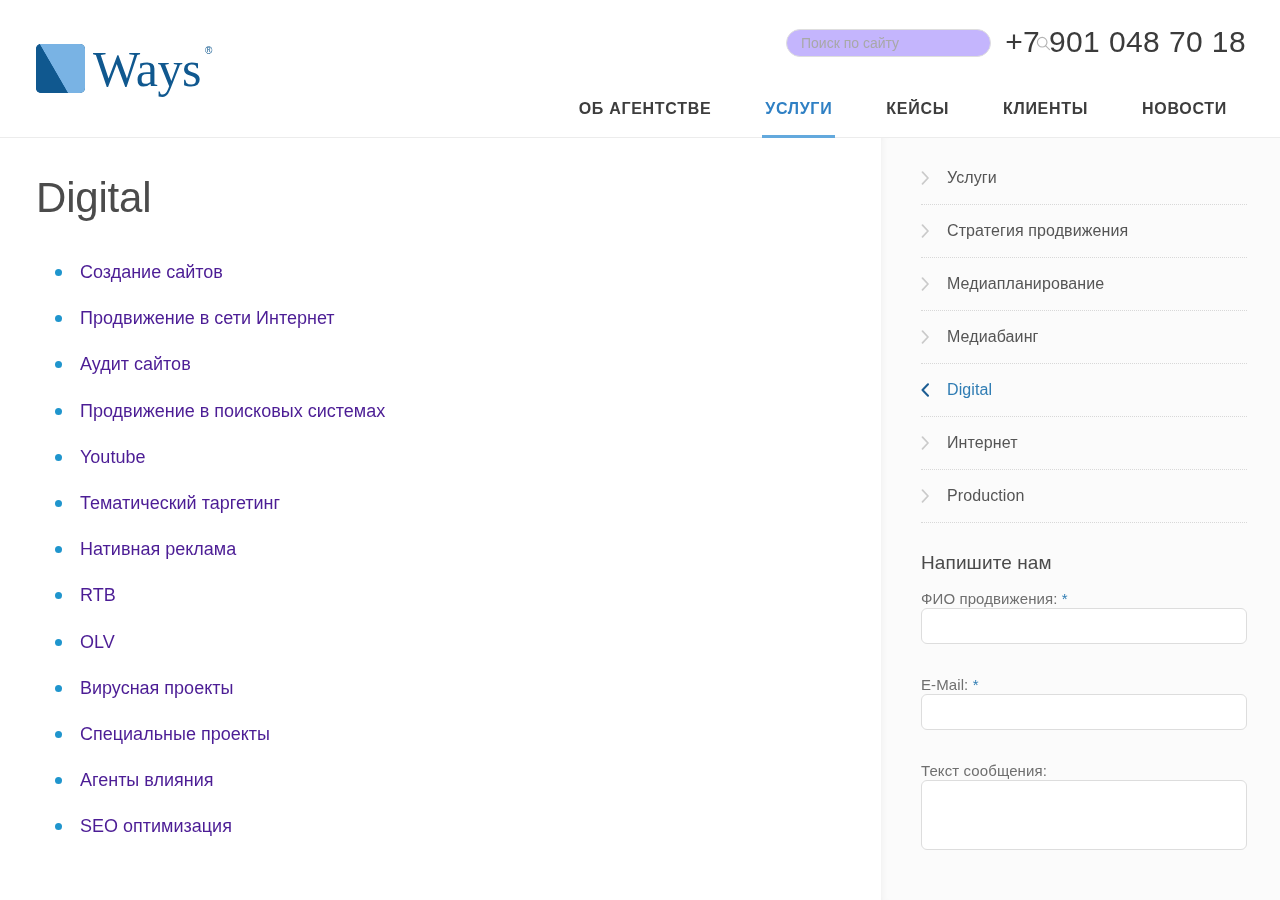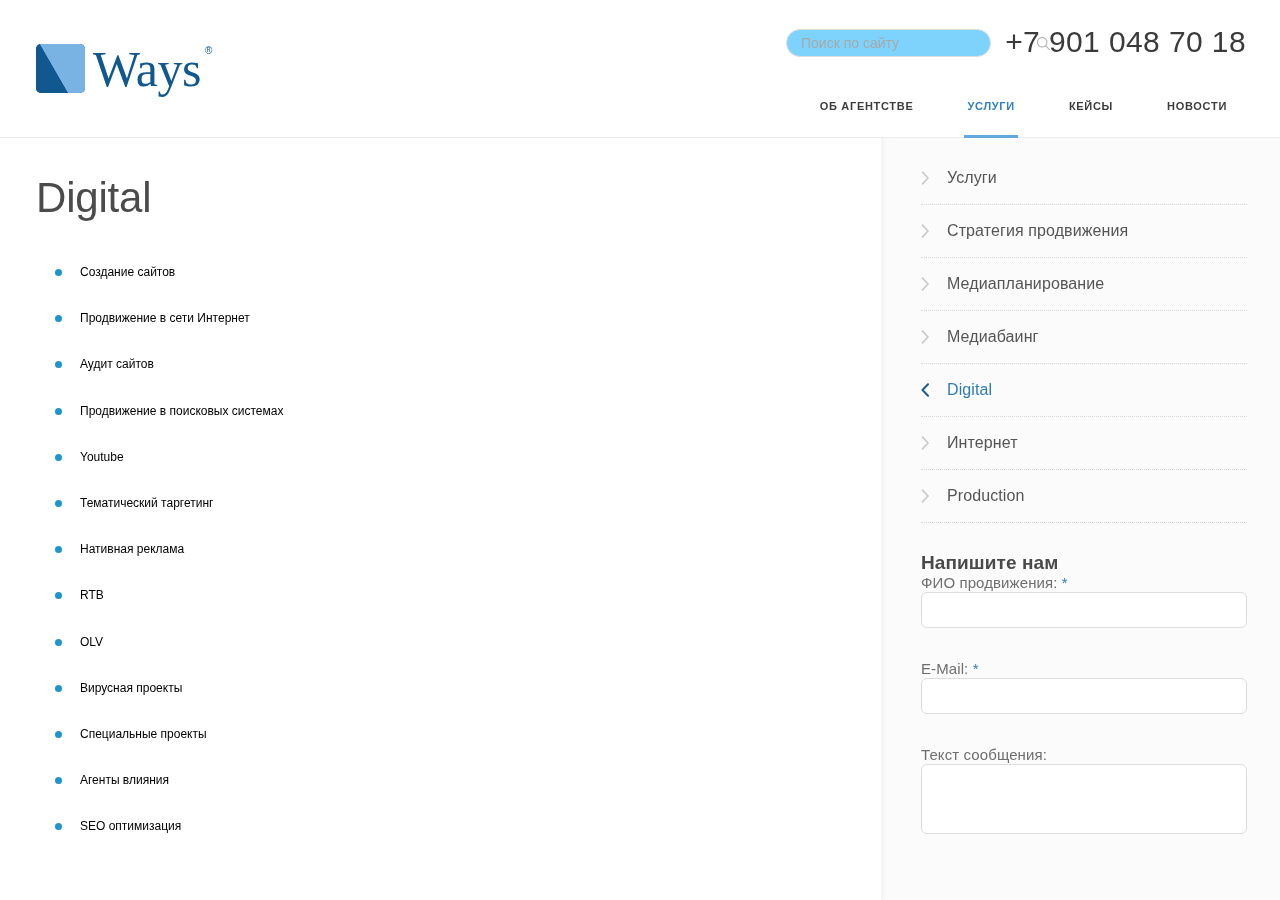--- a/index.html
+++ b/index.html
@@ -83,21 +83,21 @@
 
   
   .search-box {
     position: absolute;
     left: 786px;
     top: 29px;
     width: 205px;
     height: 28px;
     border: 1px solid #dedede;
     border-radius: 14px;
-    background: #7dd3fc;
+    background: #c4b5fd;
     display: flex;
     align-items: center;
     gap: 48px;
   }
   .search-input {
     flex: 1;
     border: none;
     outline: none;
     background: transparent;
     padding: 0 6px 0 14px;
@@ -139,21 +139,21 @@
     display: flex;
     justify-content: flex-end;
     align-items: stretch;
     padding-right: 26px;
   }
   .nav-item {
     position: relative;
     display: flex;
     align-items: flex-start;
     padding: 7px 27px 0 27px;
-    font-size: 11px;
+    font-size: 16px;
     letter-spacing: 0.7px;
     font-weight: 700;
     color: #3d3d3d;
     text-decoration: none;
     text-transform: uppercase;
     white-space: nowrap;
     cursor: pointer;
   }
   .nav-item.active { color: #2f80c4; }
   .nav-item.active::after {
@@ -191,23 +191,23 @@
   }
 
   .service-list {
     list-style: none;
     margin-top: 37px;
   }
   .service-list li {
     position: relative;
     padding-left: 44px;
     margin-bottom: 26.2px;
-    font-size: 12px;
+    font-size: 18px;
     line-height: 20px;
-    color: #000000;
+    color: #4c1d95;
     font-weight: 400;
   }
   .service-list li::before {
     content: "";
     position: absolute;
     left: 19px;
     top: 7px;
     width: 7px;
     height: 7px;
     border-radius: 50%;
@@ -252,21 +252,22 @@
     letter-spacing: 0.1px;
   }
   .side-item.active .side-chevron { color: #1c5d93; }
   .side-item.active .side-label { color: #2f7cb3; }
 
   
   .form-block { padding-top: 29px; }
   .form-title {
     font-size: 19px;
     color: #4a4a4a;
-    font-weight: 700;
+    font-weight: 400;
+    margin-bottom: 16px;
     letter-spacing: 0.1px;
   }
   .field-label {
     font-size: 15px;
     color: #6f6f6f;
     margin-bottom: 9px;
     letter-spacing: 0.1px;
   }
   .req { color: #2f7cb3; }
   .field-input {
@@ -321,20 +322,21 @@
         </svg>
       </span>
     </div>
 
     <a class="phone" href="#">+7 901 048 70 18</a>
 
     <nav class="nav">
       <a class="nav-item" href="#">ОБ АГЕНТСТВЕ</a>
       <a class="nav-item active" href="#">УСЛУГИ</a>
       <a class="nav-item" href="#">КЕЙСЫ</a>
+      <a class="nav-item" href="#">КЛИЕНТЫ</a>
       <a class="nav-item" href="#">НОВОСТИ</a>
     </nav>
   </div>
 
   <div class="content">
 
     <div class="main">
       <h1 class="page-title">Digital</h1>
 
       <ul class="service-list">

